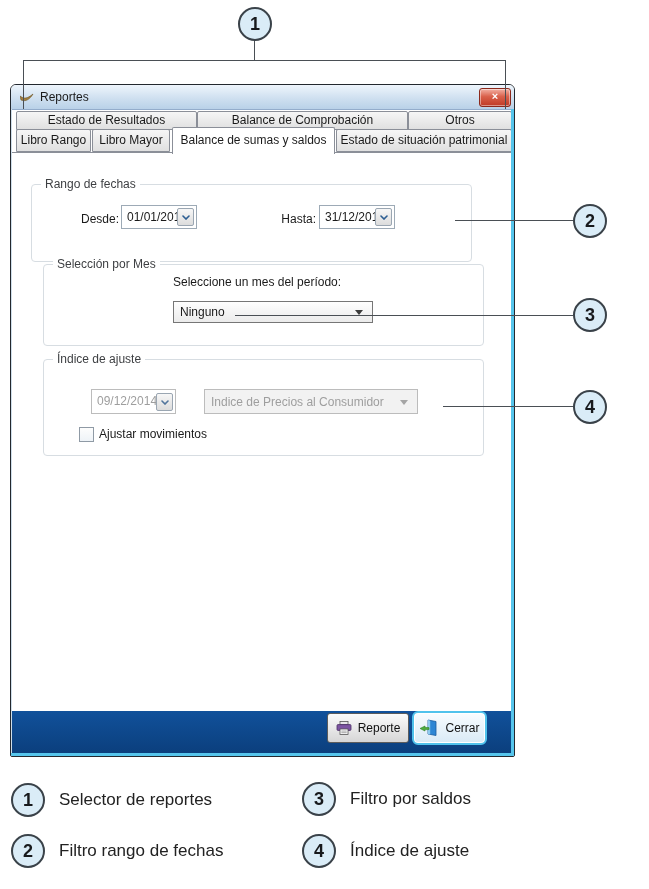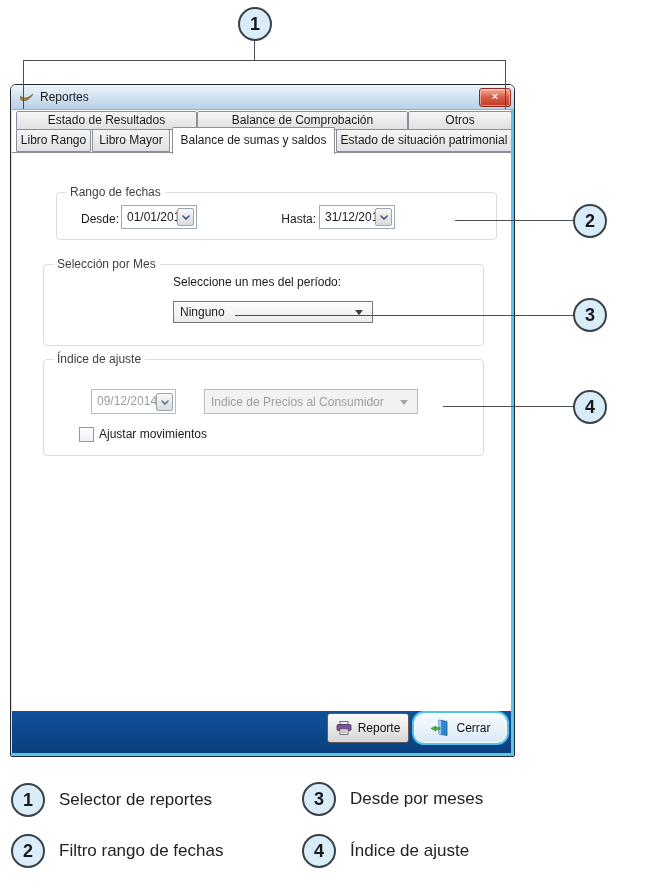--- a/index.html
+++ b/index.html
@@ -60,22 +60,22 @@
   
   .checkbox{position:absolute;width:13px;height:13px;background:linear-gradient(#fdfdfd,#eef3f7);
     border:1px solid #8f9aa5;box-sizing:content-box;}
   
   #footer{position:absolute;left:1px;top:626px;width:501px;height:42px;
     background:linear-gradient(#11519b,#0b3f7d);}
   .fbtn{position:absolute;display:flex;align-items:center;justify-content:center;gap:6px;
     font-size:12px;color:#111;box-sizing:border-box;border-radius:3px;}
   #btn-reporte{left:315px;top:2px;width:82px;height:30px;
     background:linear-gradient(#fbfbfb,#d6d6d6);border:1px solid #5c5c5c;}
-  #btn-cerrar{left:400px;top:0;width:97px;height:34px;
-    background:linear-gradient(#f8fcff,#d9eaf6);border:2px solid #50c2ec;border-radius:12px;
+  #btn-cerrar{left:400px;top:0;width:75px;height:34px;
+    background:linear-gradient(#f8fcff,#d9eaf6);border:2px solid #50c2ec;border-radius:6px;
     box-shadow:inset 0 0 0 1px #fff;}
   
   .legend-row{position:absolute;display:flex;align-items:center;gap:14px;}
   .legend-label{font-size:17px;color:#222;}
 </style>
 </head>
 <body>
 
 <div id="page">
 
@@ -135,21 +135,21 @@
       <span>Libro Mayor</span>
     </div>
     <div class="tab r2" style="left:325px;width:176px;">
       <span>Estado de situación patrimonial</span>
     </div>
     <div class="tab r2 active" style="left:161px;width:163px;">
       <span>Balance de sumas y saldos</span>
     </div>
     <div id="pane-line"></div>
 
-    <div class="groupbox" style="left:45px;top:99px;height:48px;margin-top:8px;">
+    <div class="groupbox" style="left:20px;top:99px;height:78px;">
       <span class="gcaption">Rango de fechas</span>
     </div>
     <div class="lbl" style="left:36px;top:126px;width:72px;text-align:right;height:16px;line-height:16px;">Desde:</div>
     <div class="dtp" style="left:110px;top:120px;width:76px;">
       <span class="val">01/01/2014</span>
       <span class="dtp-btn">
         <svg width="8" height="5" viewBox="0 0 8 5">
             <path d="M1 1 L4 4 L7 1" fill="none" stroke="#2b5d92" stroke-width="1.6" stroke-linecap="round"></path>
           </svg>
       </span>
@@ -222,21 +222,21 @@
   <div class="legend-row" style="left:11px;top:834px;">
     <div class="callout-circle" style="position:static;">
       <span>2</span>
     </div>
     <span class="legend-label">Filtro rango de fechas</span>
   </div>
   <div class="legend-row" style="left:302px;top:782px;">
     <div class="callout-circle" style="position:static;">
       <span>3</span>
     </div>
-    <span class="legend-label">Desde por meses</span>
+    <span class="legend-label">Filtro por saldos</span>
   </div>
   <div class="legend-row" style="left:302px;top:834px;">
     <div class="callout-circle" style="position:static;">
       <span>4</span>
     </div>
     <span class="legend-label">Índice de ajuste</span>
   </div>
 
 </div>
 

